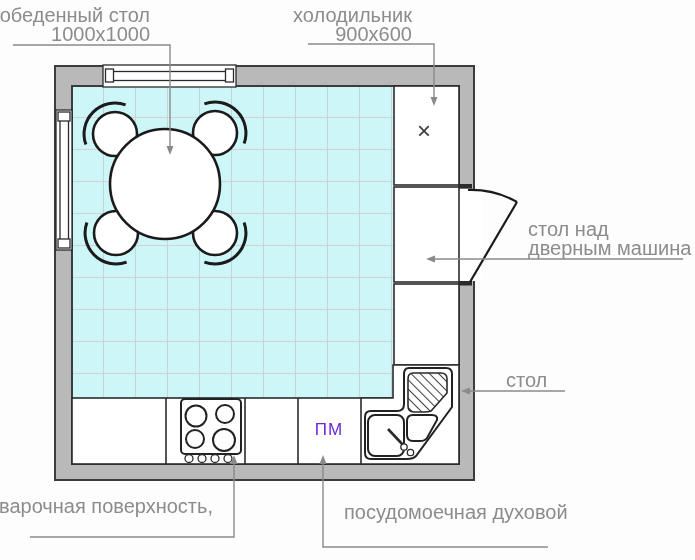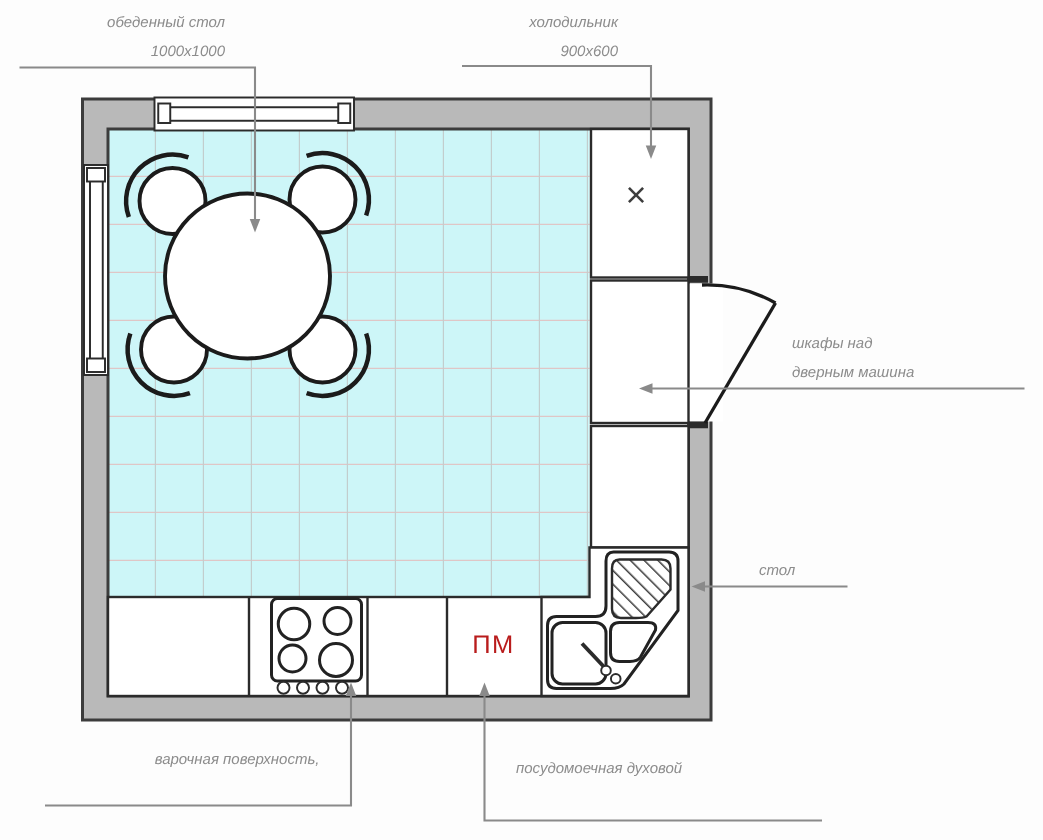--- a/index.html
+++ b/index.html
@@ -20,23 +20,23 @@
   .unit{fill:#ffffff;stroke:#2b2b2b;stroke-width:1.6;}
   .thin{stroke:#2b2b2b;stroke-width:1.3;fill:#ffffff;}
   .fixture{fill:#ffffff;stroke:#222222;stroke-width:2;}
   .furn{fill:#ffffff;stroke:#1b1b1b;stroke-width:2.6;}
   .furn-arc{fill:none;stroke:#1b1b1b;stroke-width:3;}
   .door{fill:none;stroke:#1b1b1b;stroke-width:2.2;}
   .dark{fill:#2b2b2b;}
   .leader{fill:none;stroke:var(--leader);stroke-width:1.4;}
   .arrow{fill:var(--leader);stroke:none;}
 
-  .lbl{position:absolute;color:var(--label-text);font-size:10px;line-height:19px;white-space:nowrap;font-style:italic;}
+  .lbl{position:absolute;color:var(--label-text);font-size:20px;line-height:19px;white-space:nowrap;}
   .lbl.r{text-align:right;}
-  .mark{position:absolute;color:#b91c1c;}
+  .mark{position:absolute;color:#6d28d9;}
   .mark-pm{left:300px;top:420px;width:58px;text-align:center;font-size:17px;letter-spacing:1px;}
   .mark-x{left:413px;top:117px;width:22px;text-align:center;font-size:24px;color:#3d3d3d;}
 </style>
 </head>
 <body>
 
 <div class="stage">
   <svg width="695" height="560" viewBox="0 0 695 560">
     <defs>
       <pattern id="tiles" width="32" height="32" patternUnits="userSpaceOnUse" patternTransform="translate(72,86)">
@@ -163,21 +163,21 @@
     <div>обеденный стол</div>
     <div>1000x1000</div>
   </div>
 
   <div class="lbl r" style="right:283px;top:6px;margin-left:48px;">
     <div>холодильник</div>
     <div>900x600</div>
   </div>
 
   <div class="lbl" style="left:528px;top:220px;">
-    <div>шкафы над</div>
+    <div>стол над</div>
     <div>дверным машина</div>
   </div>
 
   <div class="lbl" style="left:506px;top:371px;">
     <div>стол</div>
   </div>
 
   <div class="lbl r" style="right:482px;top:497px;text-align:center;">
     <div>варочная поверхность,</div>
   </div>

